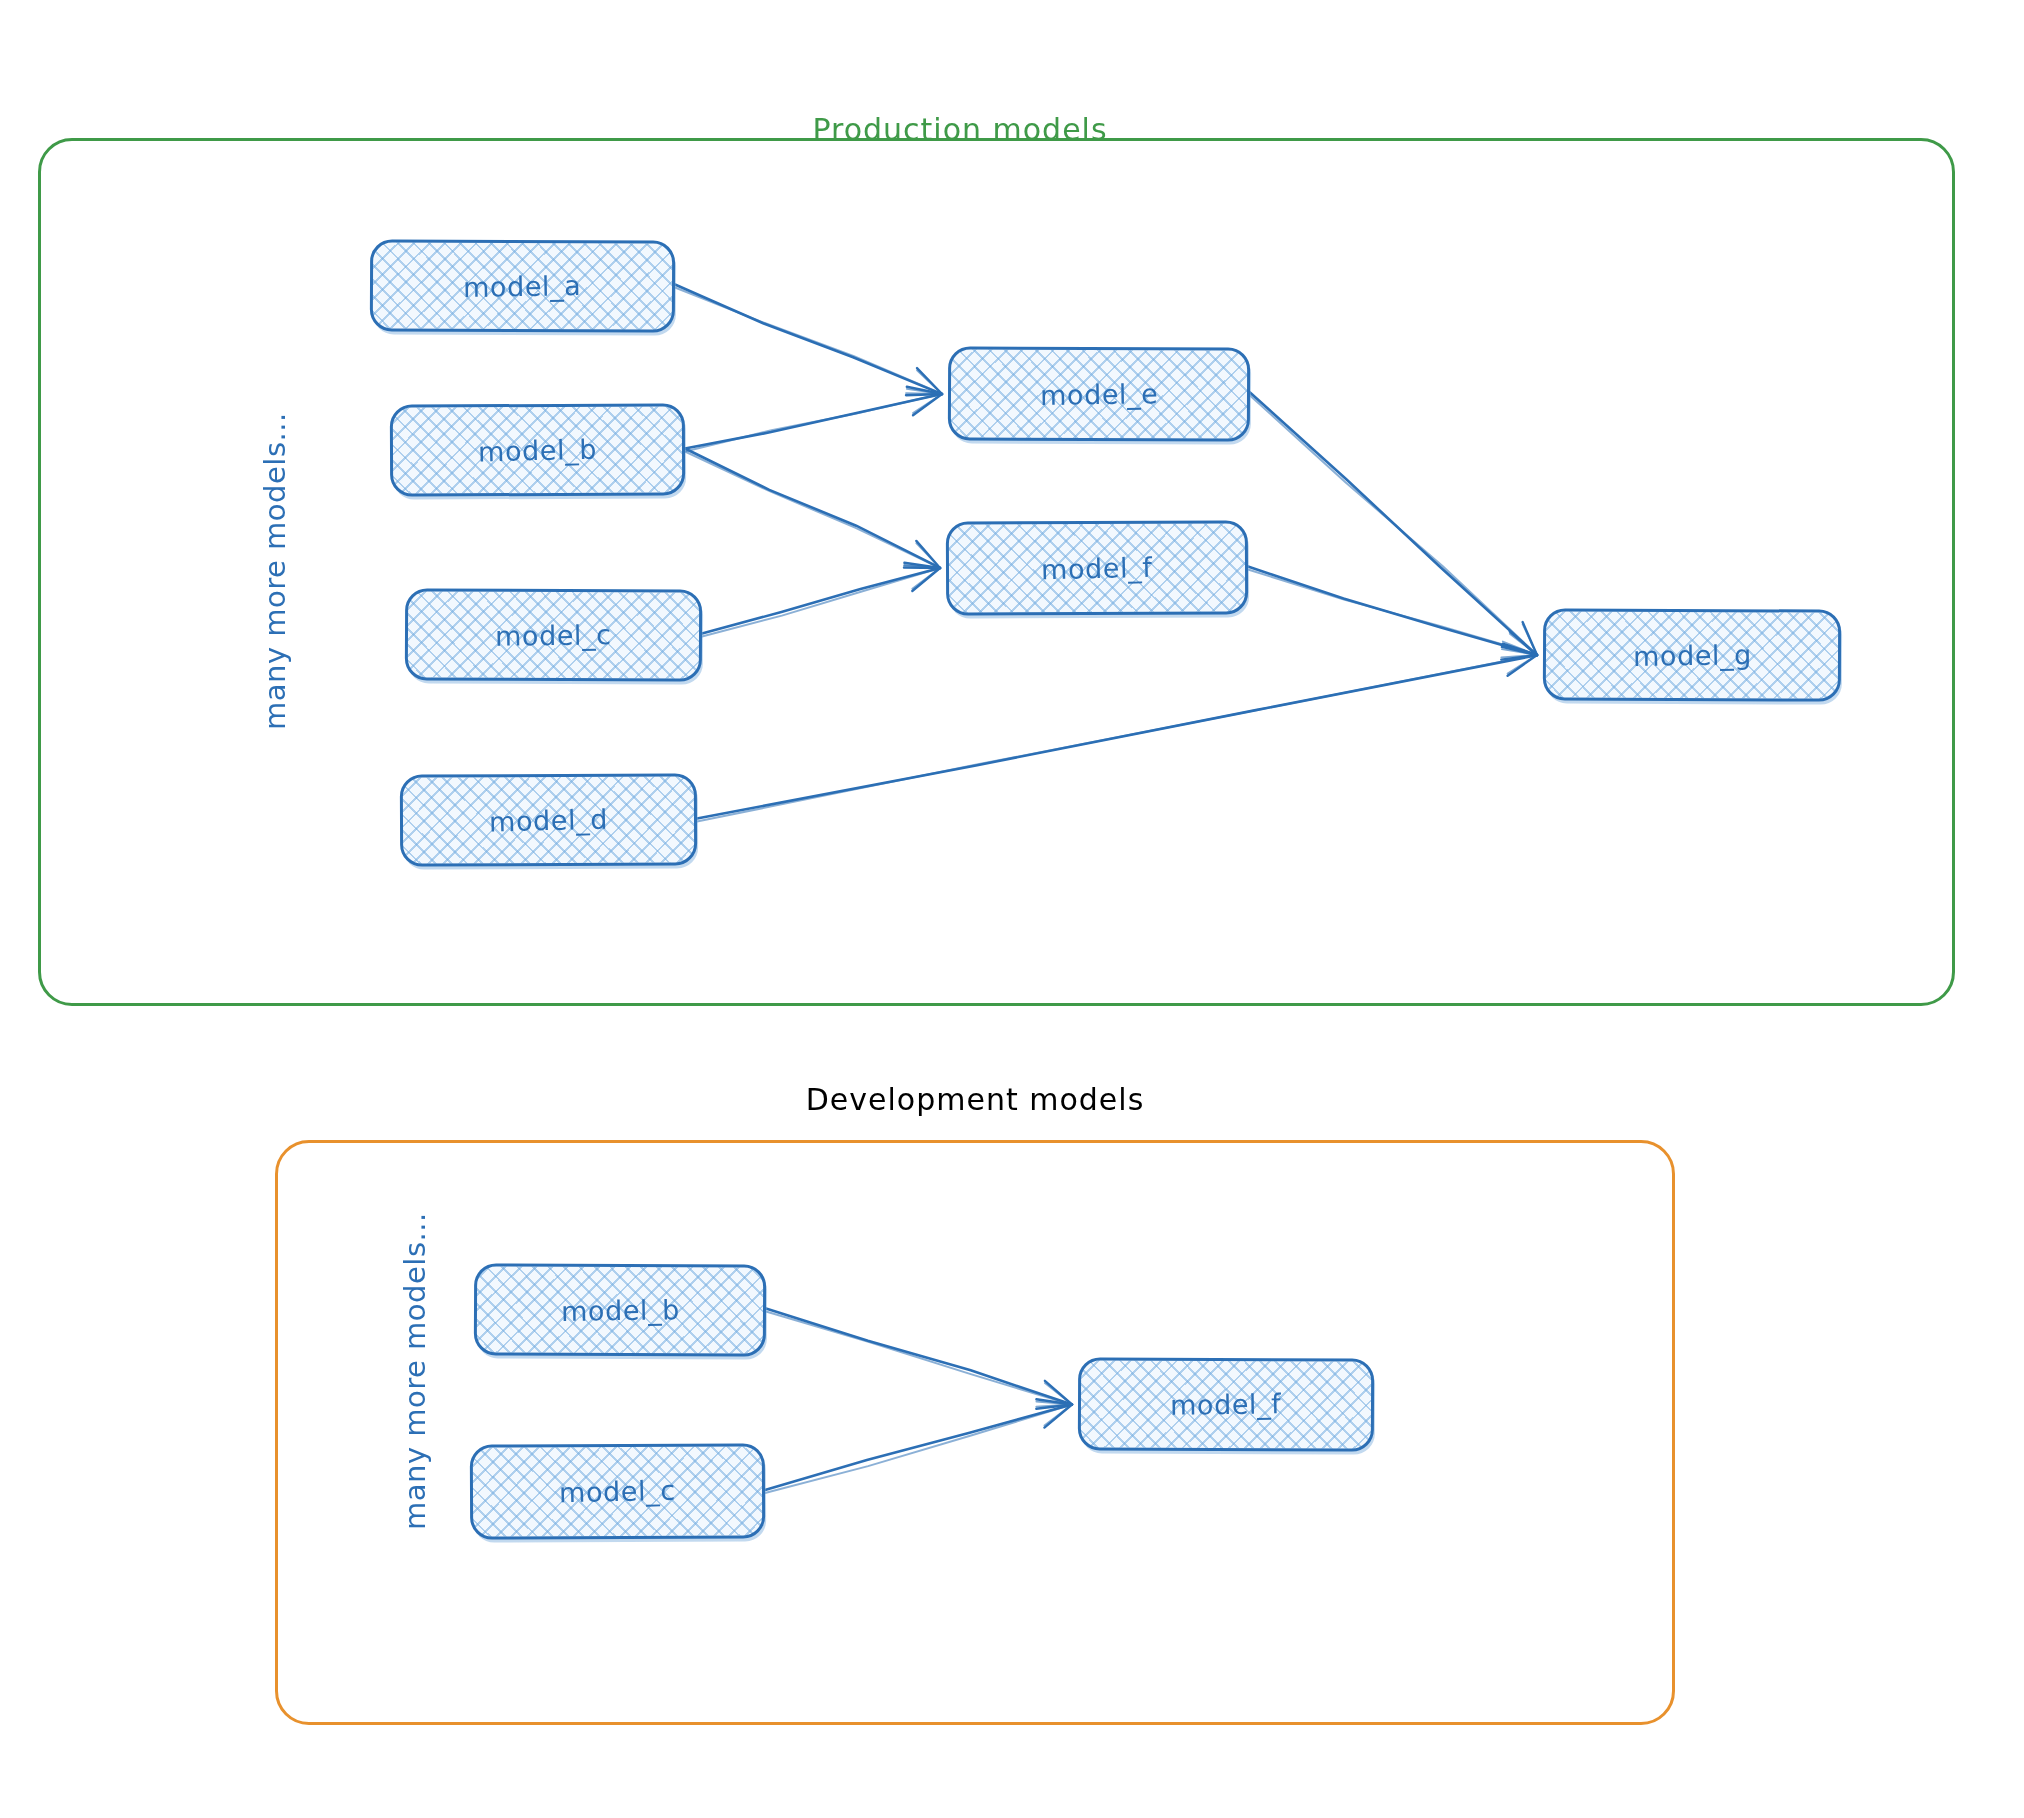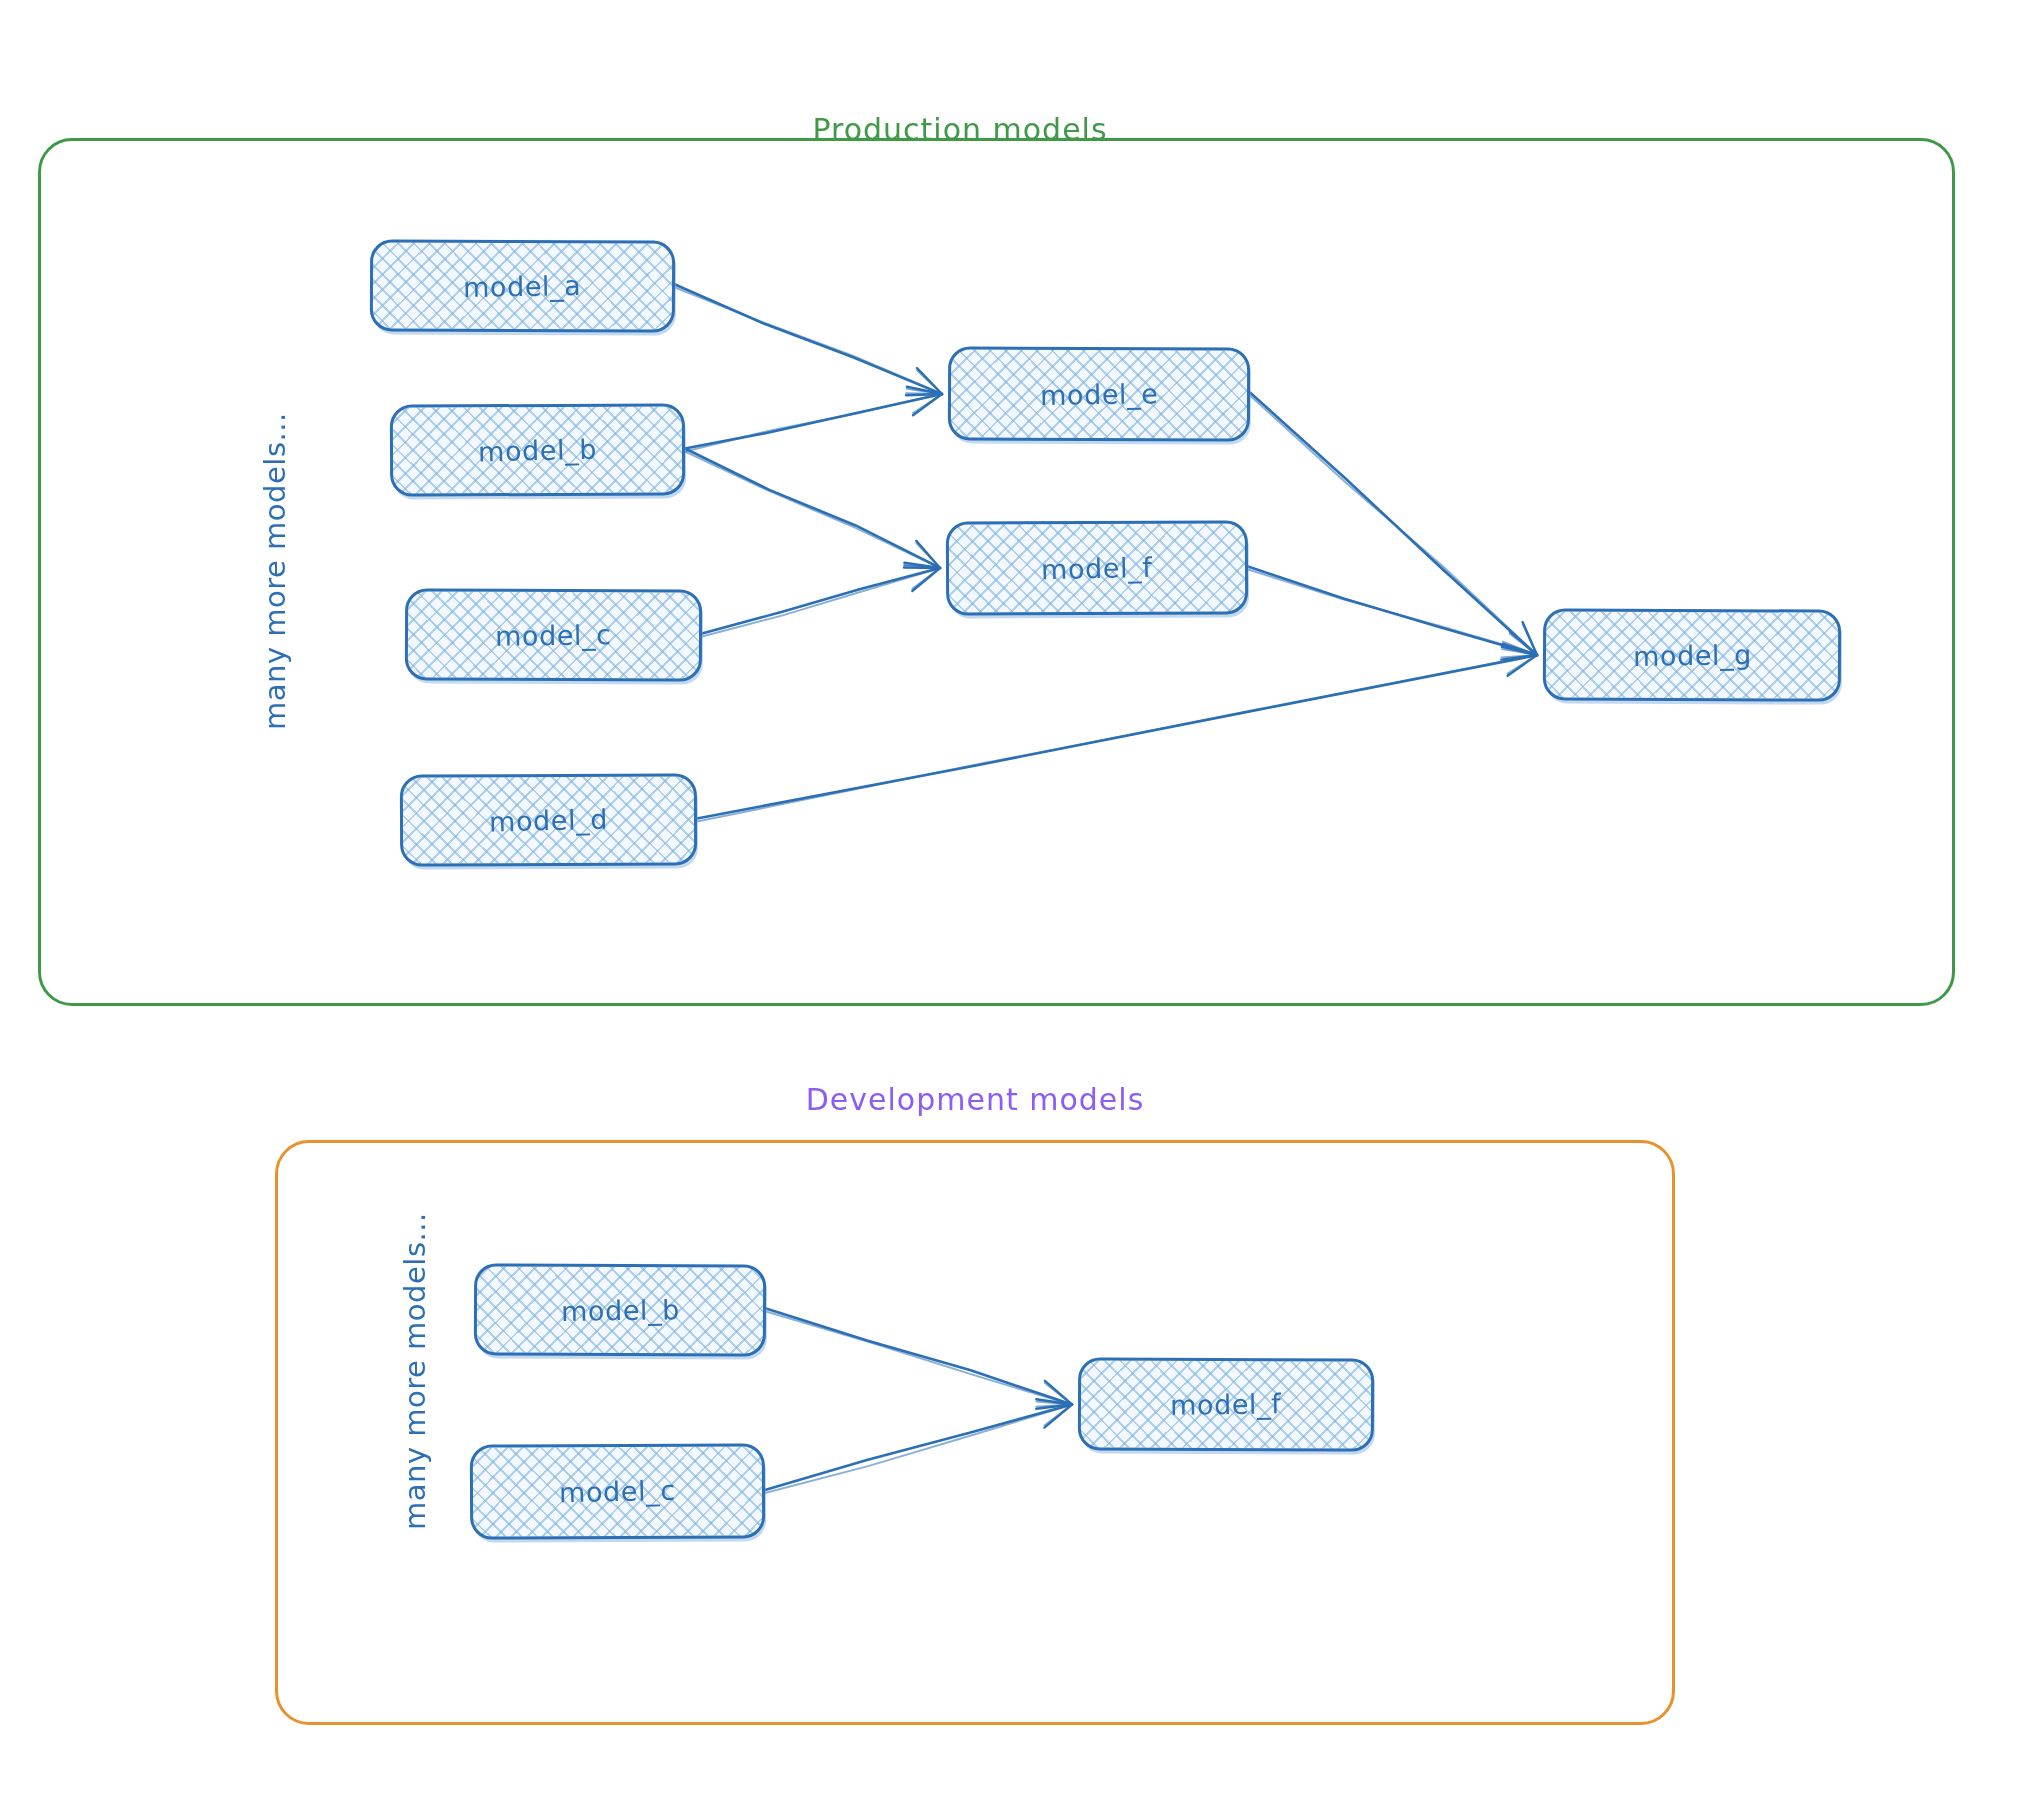--- a/index.html
+++ b/index.html
@@ -3,21 +3,21 @@
 <meta charset="utf-8">
 <style>
   html,body{margin:0;padding:0;background:#ffffff;}
   body{width:2024px;height:1818px;position:relative;overflow:hidden;
        font-family:"DejaVu Sans", sans-serif;}
   .canvas{position:absolute;inset:0;width:2024px;height:1818px;}
   svg.layer{position:absolute;left:0;top:0;width:2024px;height:1818px;pointer-events:none;}
   .grp-title{position:absolute;font-size:30px;letter-spacing:1px;white-space:nowrap;
              transform:translateX(-50%);}
   .grp-title.prod{color:#3f9a48;}
-  .grp-title.dev{color:#8b5cf6;}
+  .grp-title.dev{color:#000000;}
   .grp-box{position:absolute;border-radius:34px;background:transparent;box-sizing:border-box;}
   .grp-box.prod{border:3px solid #3f9a48;}
   .grp-box.dev{border:3px solid #e8912d;}
   .node{position:absolute;box-sizing:border-box;border:3px solid #2c6fb5;border-radius:22px;
         display:flex;align-items:center;justify-content:center;
         background-color:#f2f8fe;
         background-image:
           repeating-linear-gradient(45deg, rgba(120,175,225,.55) 0 2px, rgba(0,0,0,0) 2px 11px),
           repeating-linear-gradient(-45deg, rgba(120,175,225,.55) 0 2px, rgba(0,0,0,0) 2px 11px);
         box-shadow:2px 4px 0 -1px rgba(120,170,220,.45);}

